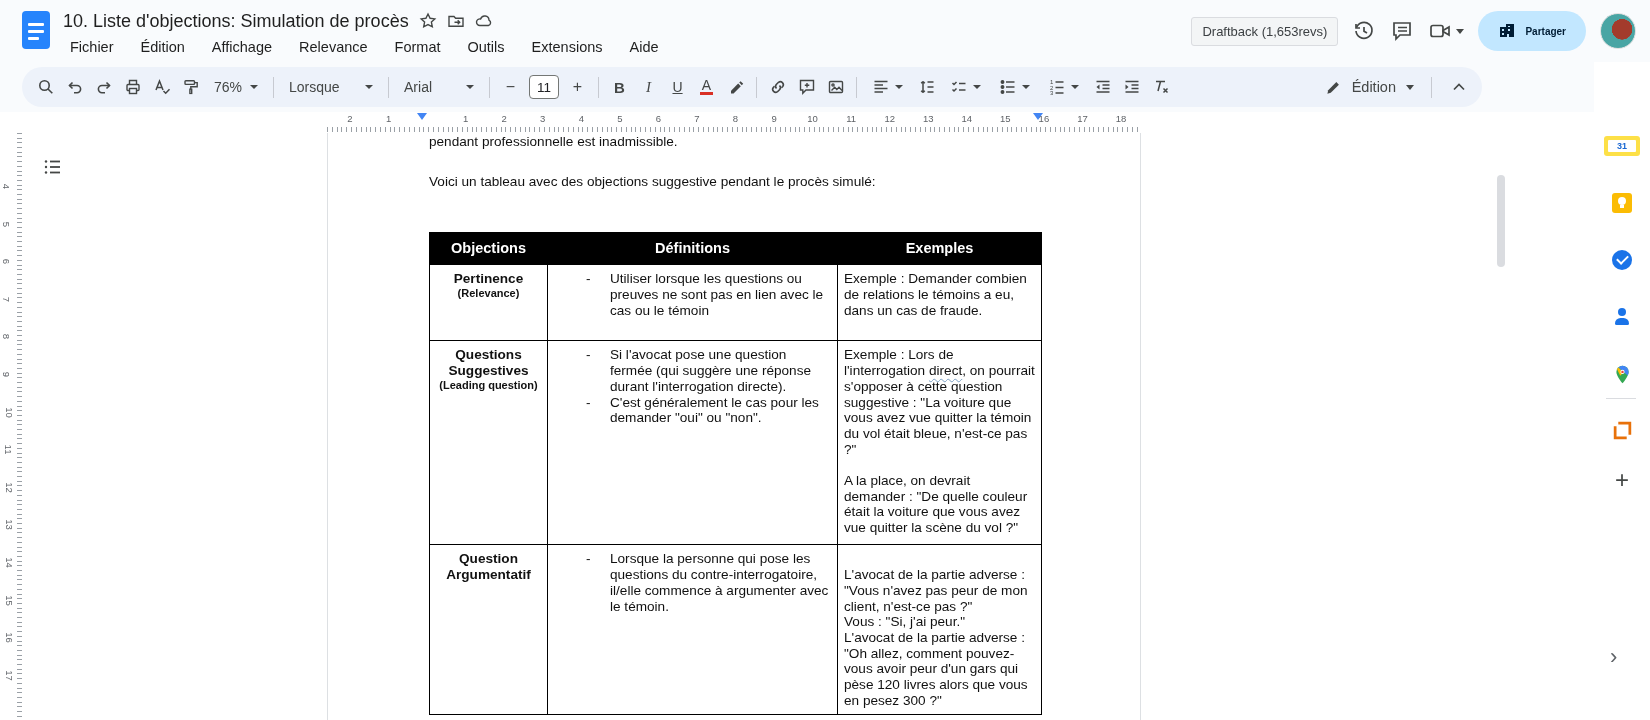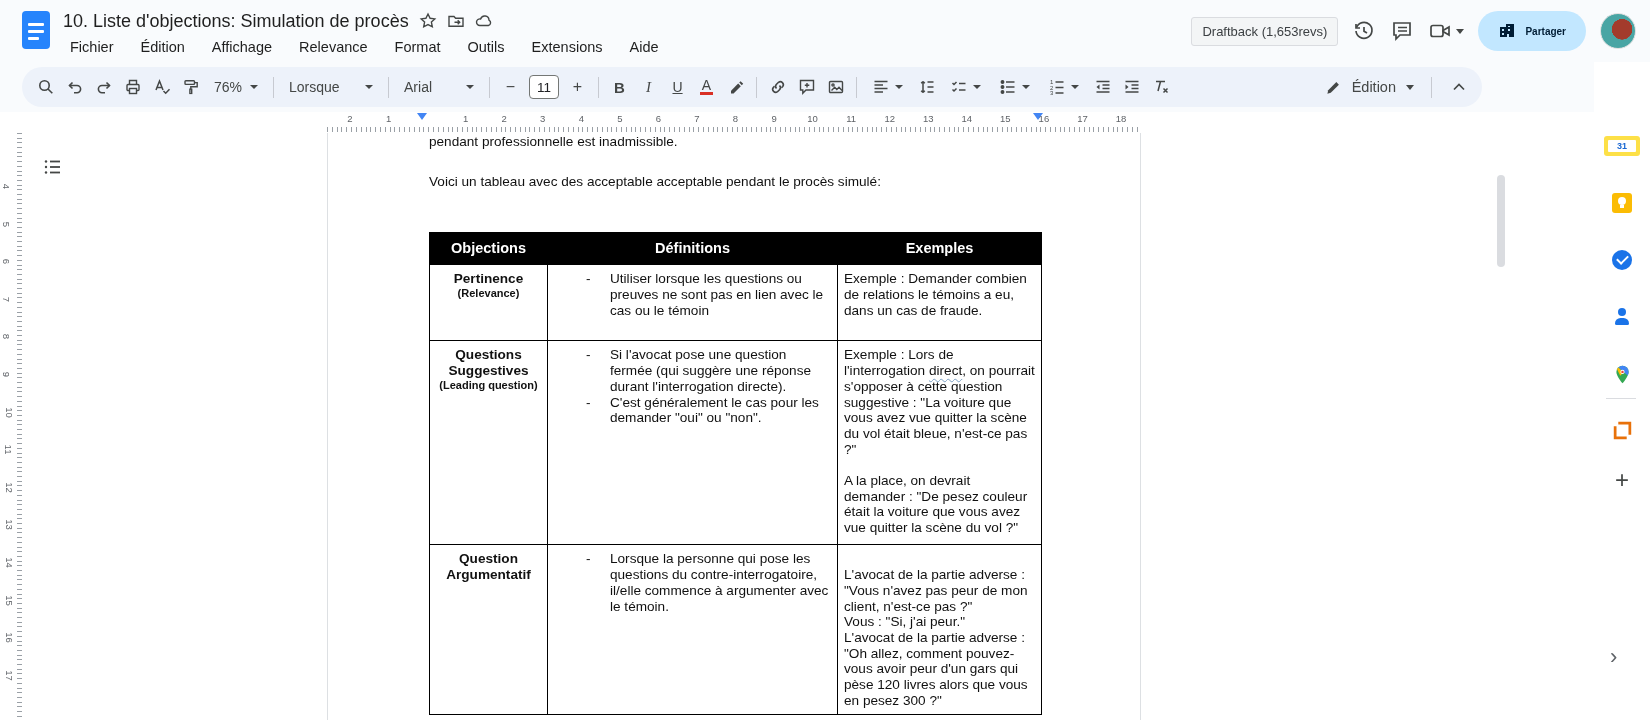--- a/index.html
+++ b/index.html
@@ -385,21 +385,21 @@
         <circle cx="4" cy="11" r="1.2" stroke="none"></circle>
         <path d="M8 11h10"></path>
         <circle cx="4" cy="16.5" r="1.2" stroke="none"></circle>
         <path d="M8 16.5h10"></path>
       </svg>
   </div>
 
   <div class="page">
     <div class="doc-content">
       <p class="para1">pendant professionnelle est inadmissible.</p>
-      <p class="para2">Voici un tableau avec des acceptable acceptable pendant le procès simulé:</p>
+      <p class="para2">Voici un tableau avec des objections suggestive pendant le procès simulé:</p>
 
       <table class="obj">
         <colgroup>
             <col class="c1">
             <col class="c2">
             <col class="c3">
           </colgroup>
         <tbody>
             <tr class="rowhdr">
           <th>Objections</th>
@@ -436,23 +436,23 @@
                     <span class="dash">-</span>
                     <span>Si l'avocat pose une question fermée (qui suggère une réponse durant l'interrogation directe).</span>
                   </div>
               <div class="defitem">
                     <span class="dash">-</span>
                     <span>C'est généralement le cas pour les demander "oui" ou "non".</span>
                   </div>
             </div>
           </td>
           <td class="excell">
-            <div><span>Exemple : Lors de l'interrogation </span><span class="squiggle">direct</span><span>, on pourrait s'opposer à cette question suggestive : "La voiture que vous avez vue quitter la scène du vol était bleue, n'est-ce pas ?"</span></div>
+            <div><span>Exemple : Lors de l'interrogation </span><span class="squiggle">direct</span><span>, on pourrait s'opposer à cette question suggestive : "La voiture que vous avez vue quitter la témoin du vol était bleue, n'est-ce pas ?"</span></div>
             <div class="ex-gap"></div>
-            <div>A la place, on devrait demander : "De pesez couleur était la voiture que vous avez vue quitter la scène du vol ?"</div>
+            <div>A la place, on devrait demander : "De quelle couleur était la voiture que vous avez vue quitter la scène du vol ?"</div>
           </td>
         </tr>
 
         <tr>
           <td class="objname">
             <div>Question Argumentatif</div>
             <div class="objsub"></div>
           </td>
           <td>
             <div class="deflist">

